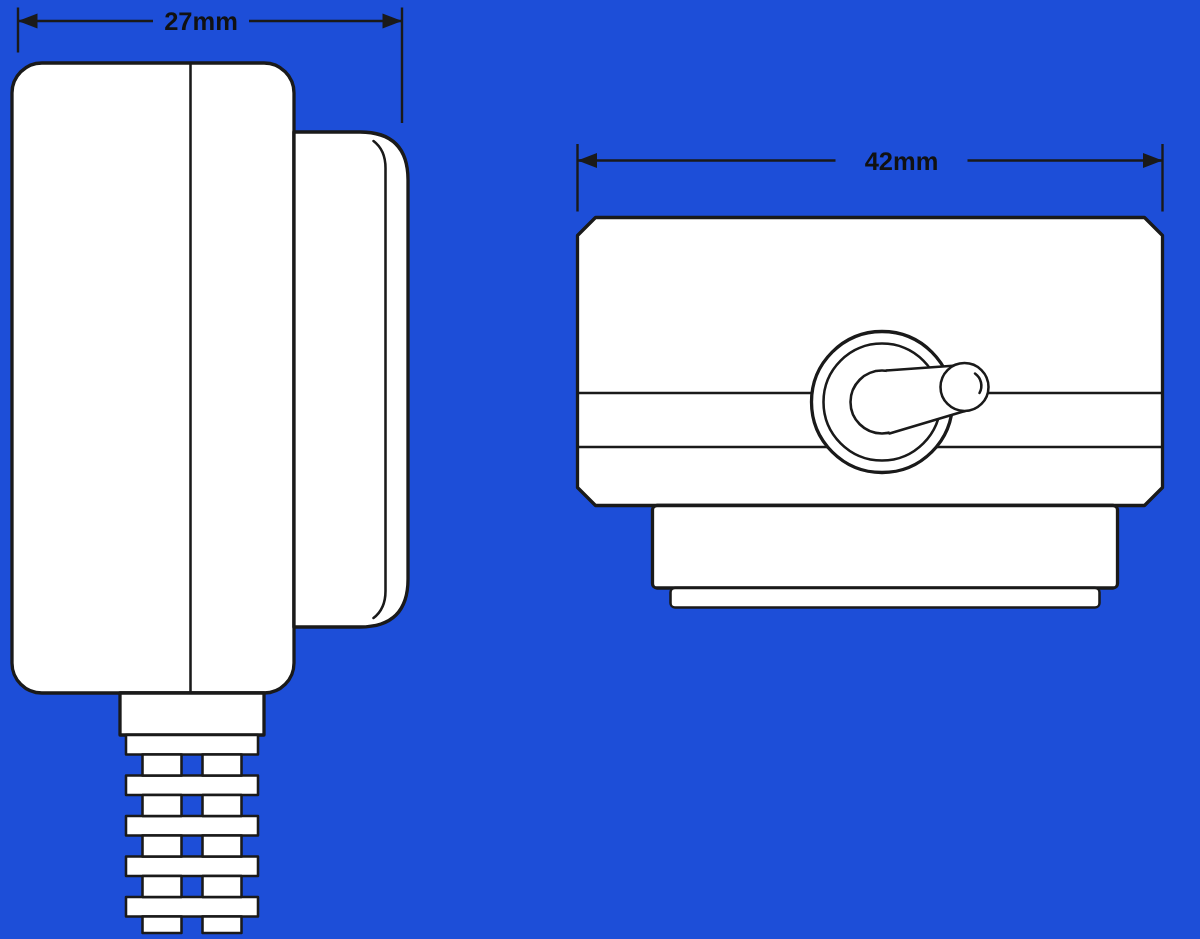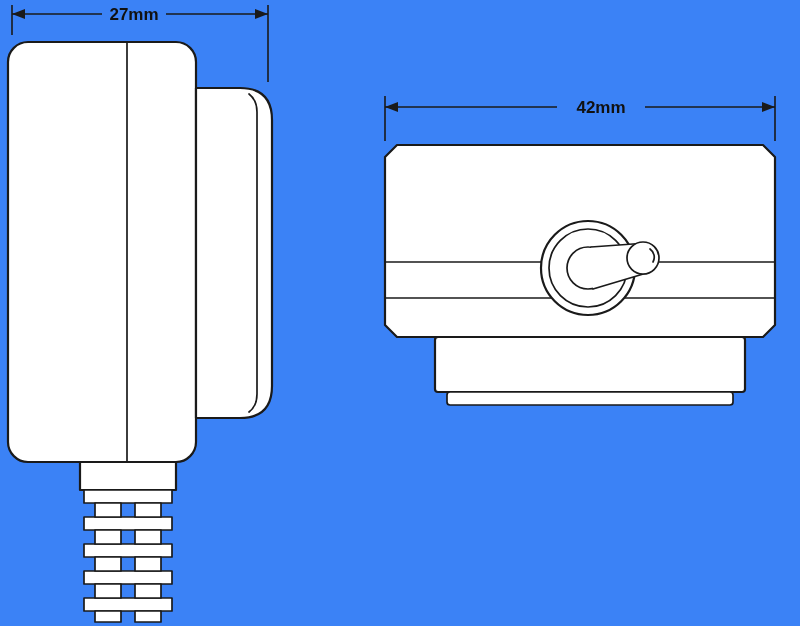--- a/index.html
+++ b/index.html
@@ -1,17 +1,17 @@
 <!DOCTYPE html>
 <html><head>
 <meta charset="utf-8">
 <style>
   html,body{margin:0;padding:0;background:#ffffff;}
   .canvas{
-    width:800px;height:626px;background:#3b82f6;position:relative;
+    width:800px;height:626px;background:#1d4ed8;position:relative;
     font-family:"Liberation Sans",sans-serif;overflow:hidden;
   }
   svg{display:block;}
   .shape{fill:#ffffff;stroke:#1a1a1a;stroke-width:2.2;stroke-linejoin:round;}
   .ln{fill:none;stroke:#1a1a1a;stroke-width:2.2;stroke-linejoin:round;stroke-linecap:round;}
   .thin{stroke-width:1.7;}
   .dim{fill:none;stroke:#1a1a1a;stroke-width:1.6;stroke-linecap:butt;}
   .arrow{fill:#1a1a1a;stroke:none;}
   .dim-text{
     font-family:"Liberation Sans",sans-serif;

